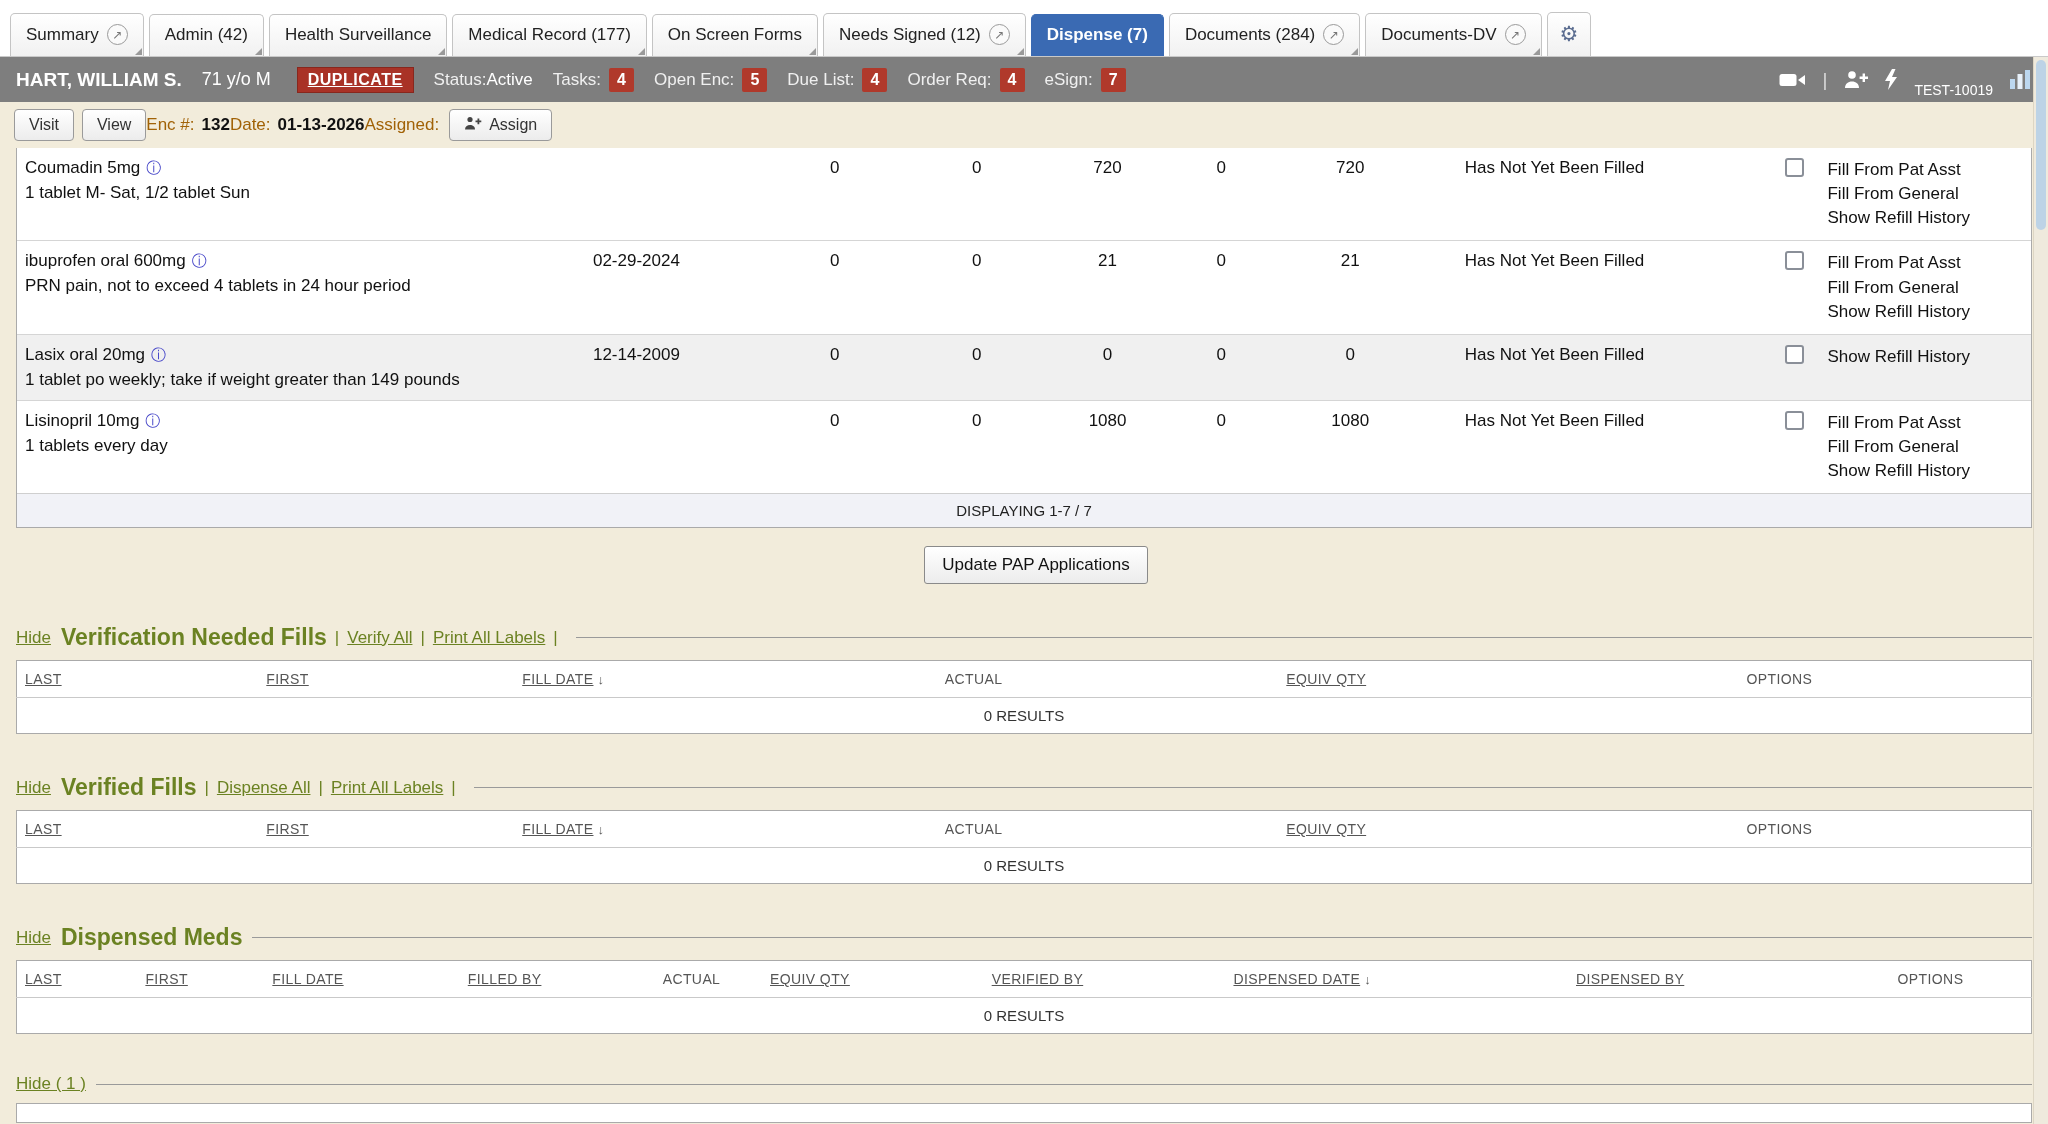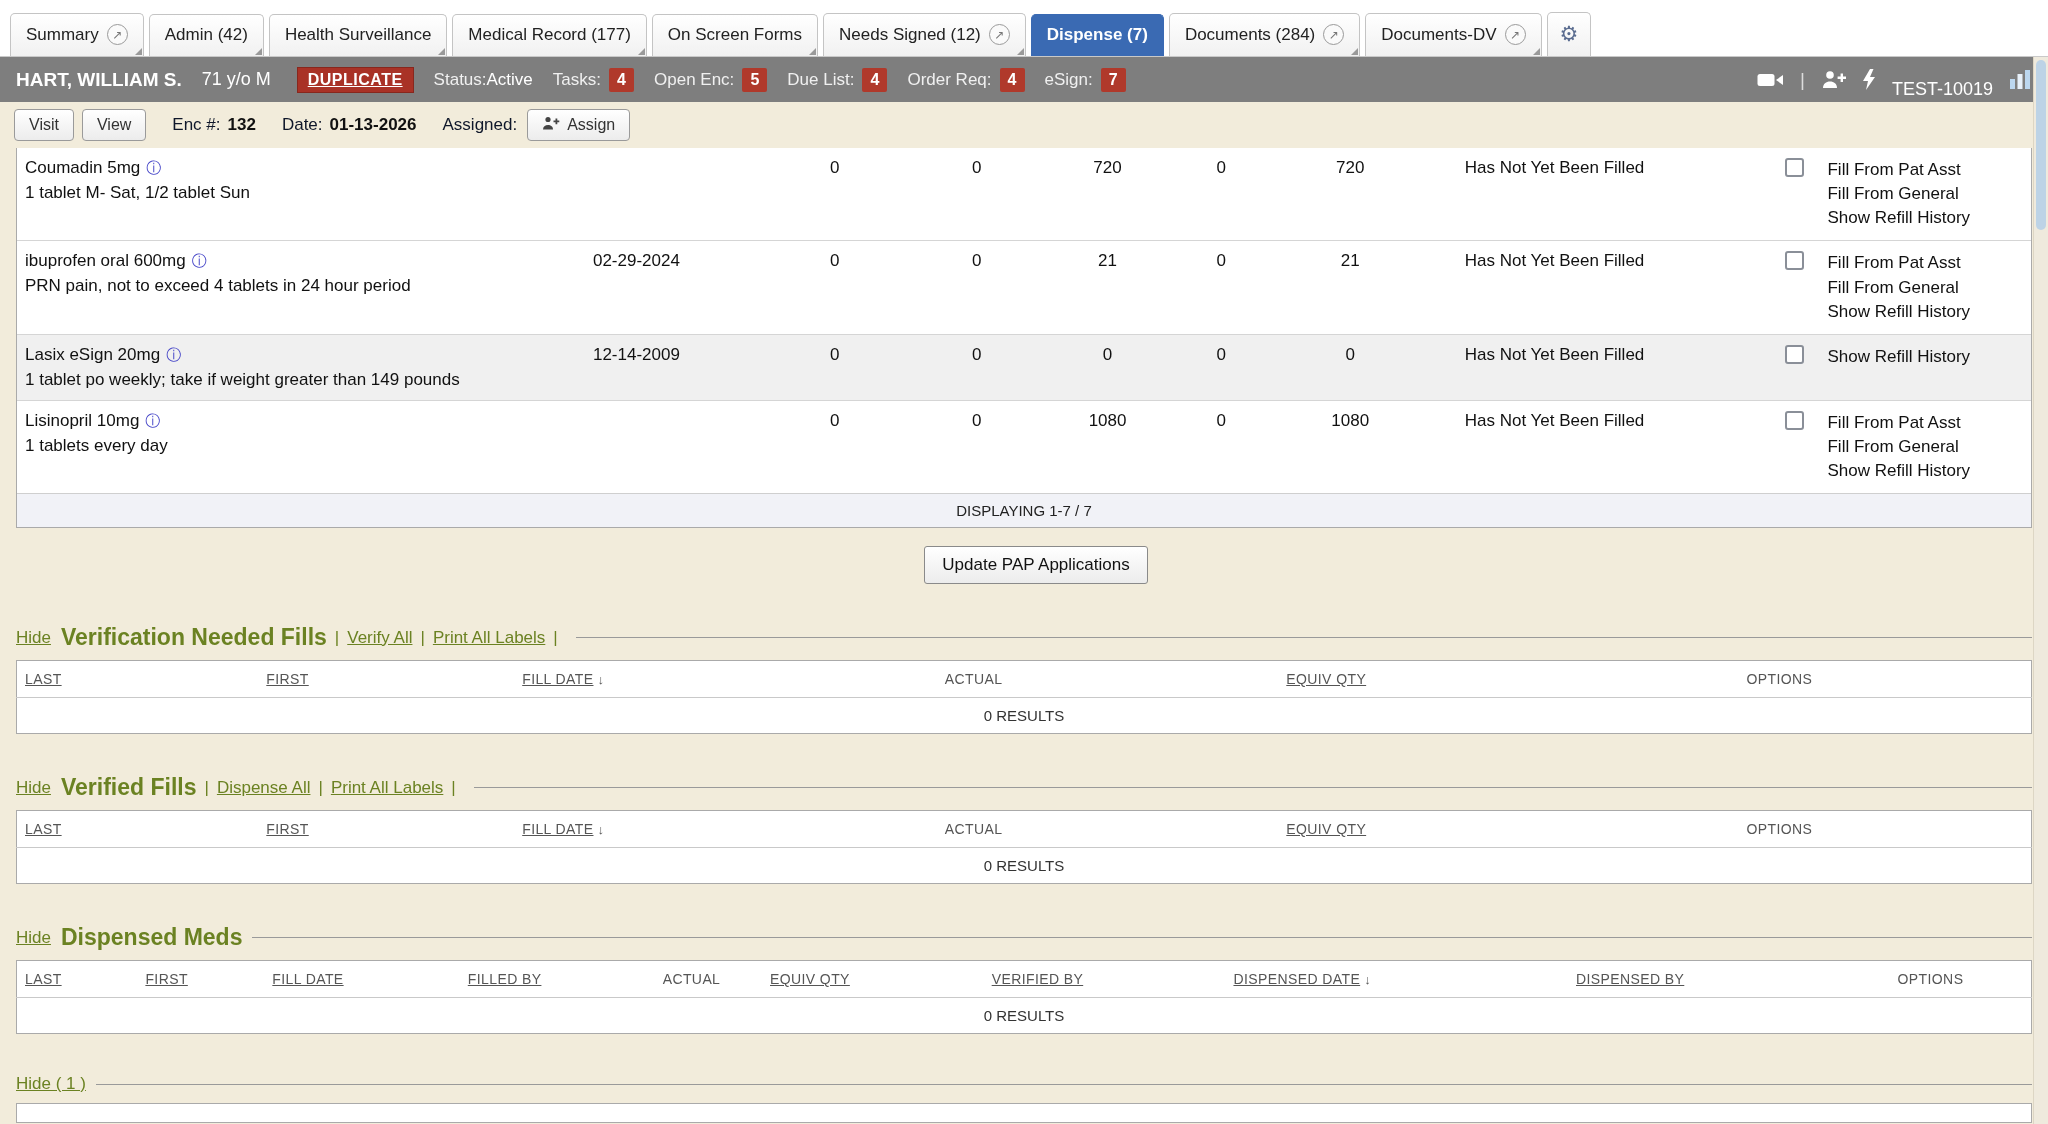--- a/index.html
+++ b/index.html
@@ -19,28 +19,28 @@
   
   .patientbar { height:45px; background:#7e7e7e; display:flex; align-items:center; padding:0 16px; color:#fff; }
   .pname { font-size:19px; font-weight:bold; }
   .page-sex { font-size:18px; margin-left:20px; }
   .dup { background:#a93226; border:1px solid #88271d; color:#fff; font-weight:bold; text-decoration:underline; font-size:16px; padding:3px 10px; margin-left:26px; letter-spacing:.5px; cursor:pointer; }
   .pb-label { font-size:17px; margin-left:20px; color:#f0f0f0; }
   .pb-value { font-size:17px; color:#fff; }
   .badge { display:inline-block; min-width:25px; text-align:center; background:#b0392b; color:#fff; font-weight:bold; font-size:16px; padding:3px 6px; border-radius:2px; margin-left:8px; }
   .pb-right { margin-left:auto; display:flex; align-items:center; gap:16px; }
   .pb-sep { color:#dcdcdc; font-size:19px; }
-  .pid { font-size:18px;margin-top:20px; }
+  .pid { font-size:14px;margin-top:20px; }
   .pb-icon { display:inline-flex; cursor:pointer; }
 
   
   .encbar { height:46px; display:flex; align-items:center; padding:0 14px; font-size:17px; }
   .btn { background:linear-gradient(#ffffff,#ececec); border:1px solid #9a9a9a; border-radius:4px; padding:6px 14px; font-size:16px; color:#333; cursor:pointer; font-family:inherit; display:inline-flex; align-items:center; gap:7px; }
   .encbar .btn + .btn { margin-left:8px; }
-  .enc-label { color:#0f172a; margin-left:26px; }
+  .enc-label { color:#a16207; }
   .enc-value { font-weight:bold; margin-left:7px; }
 
   
   table { border-collapse:collapse; width:100%; table-layout:fixed; background:#fff; }
   .medwrap { margin:0 16px; border:1px solid #aaa; border-top:none; background:#15803d; }
   .medtable td { vertical-align:top; padding:10px 8px; font-size:17px; border-top:1px solid #d5d5d5; overflow:hidden; }
   .medtable tr.med-row:first-child td { border-top:none; }
   .med-name-line { cursor:pointer; }
   .icon-info { color:#4646c8; font-size:15px; margin-left:6px; cursor:pointer; }
   .icon-info::before { content:"ⓘ"; }
@@ -241,21 +241,21 @@
         <td class="statuscell">Has Not Yet Been Filled</td>
         <td class="cbcell"><span class="checkbox"></span></td>
         <td class="optcell">
           <div>Fill From Pat Asst</div>
           <div>Fill From General</div>
           <div>Show Refill History</div>
         </td>
       </tr>
       <tr class="med-row altrow">
         <td>
-          <div class="med-name-line"><span>Lasix eSign 20mg</span><span class="icon-info"></span></div>
+          <div class="med-name-line"><span>Lasix oral 20mg</span><span class="icon-info"></span></div>
           <div class="med-sig">1 tablet po weekly; take if weight greater than 149 pounds</div>
         </td>
         <td>12-14-2009</td>
         <td class="num">0</td>
         <td class="num">0</td>
         <td class="num">0</td>
         <td class="num">0</td>
         <td class="num">0</td>
         <td class="statuscell">Has Not Yet Been Filled</td>
         <td class="cbcell"><span class="checkbox"></span></td>

